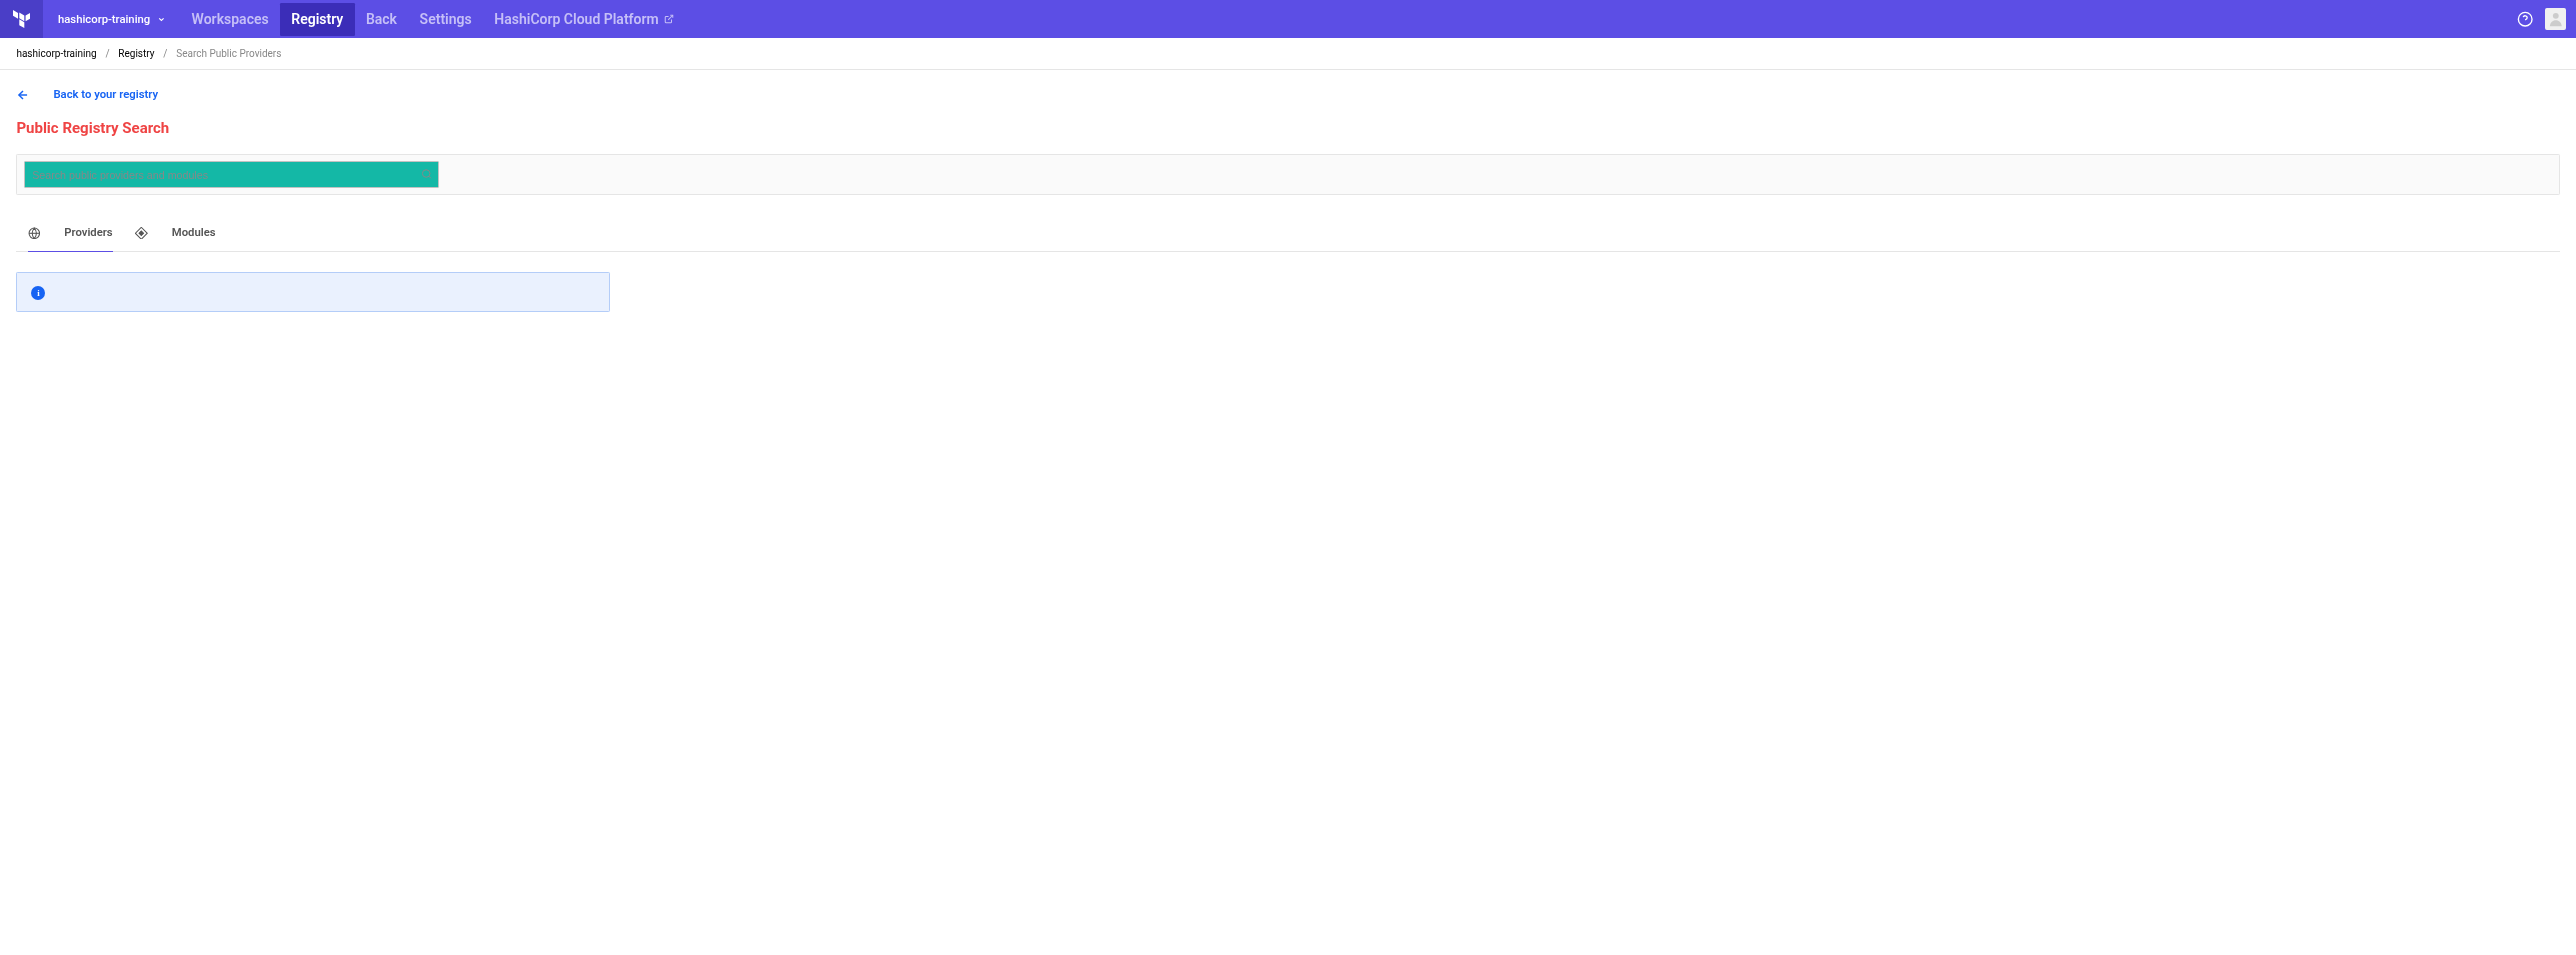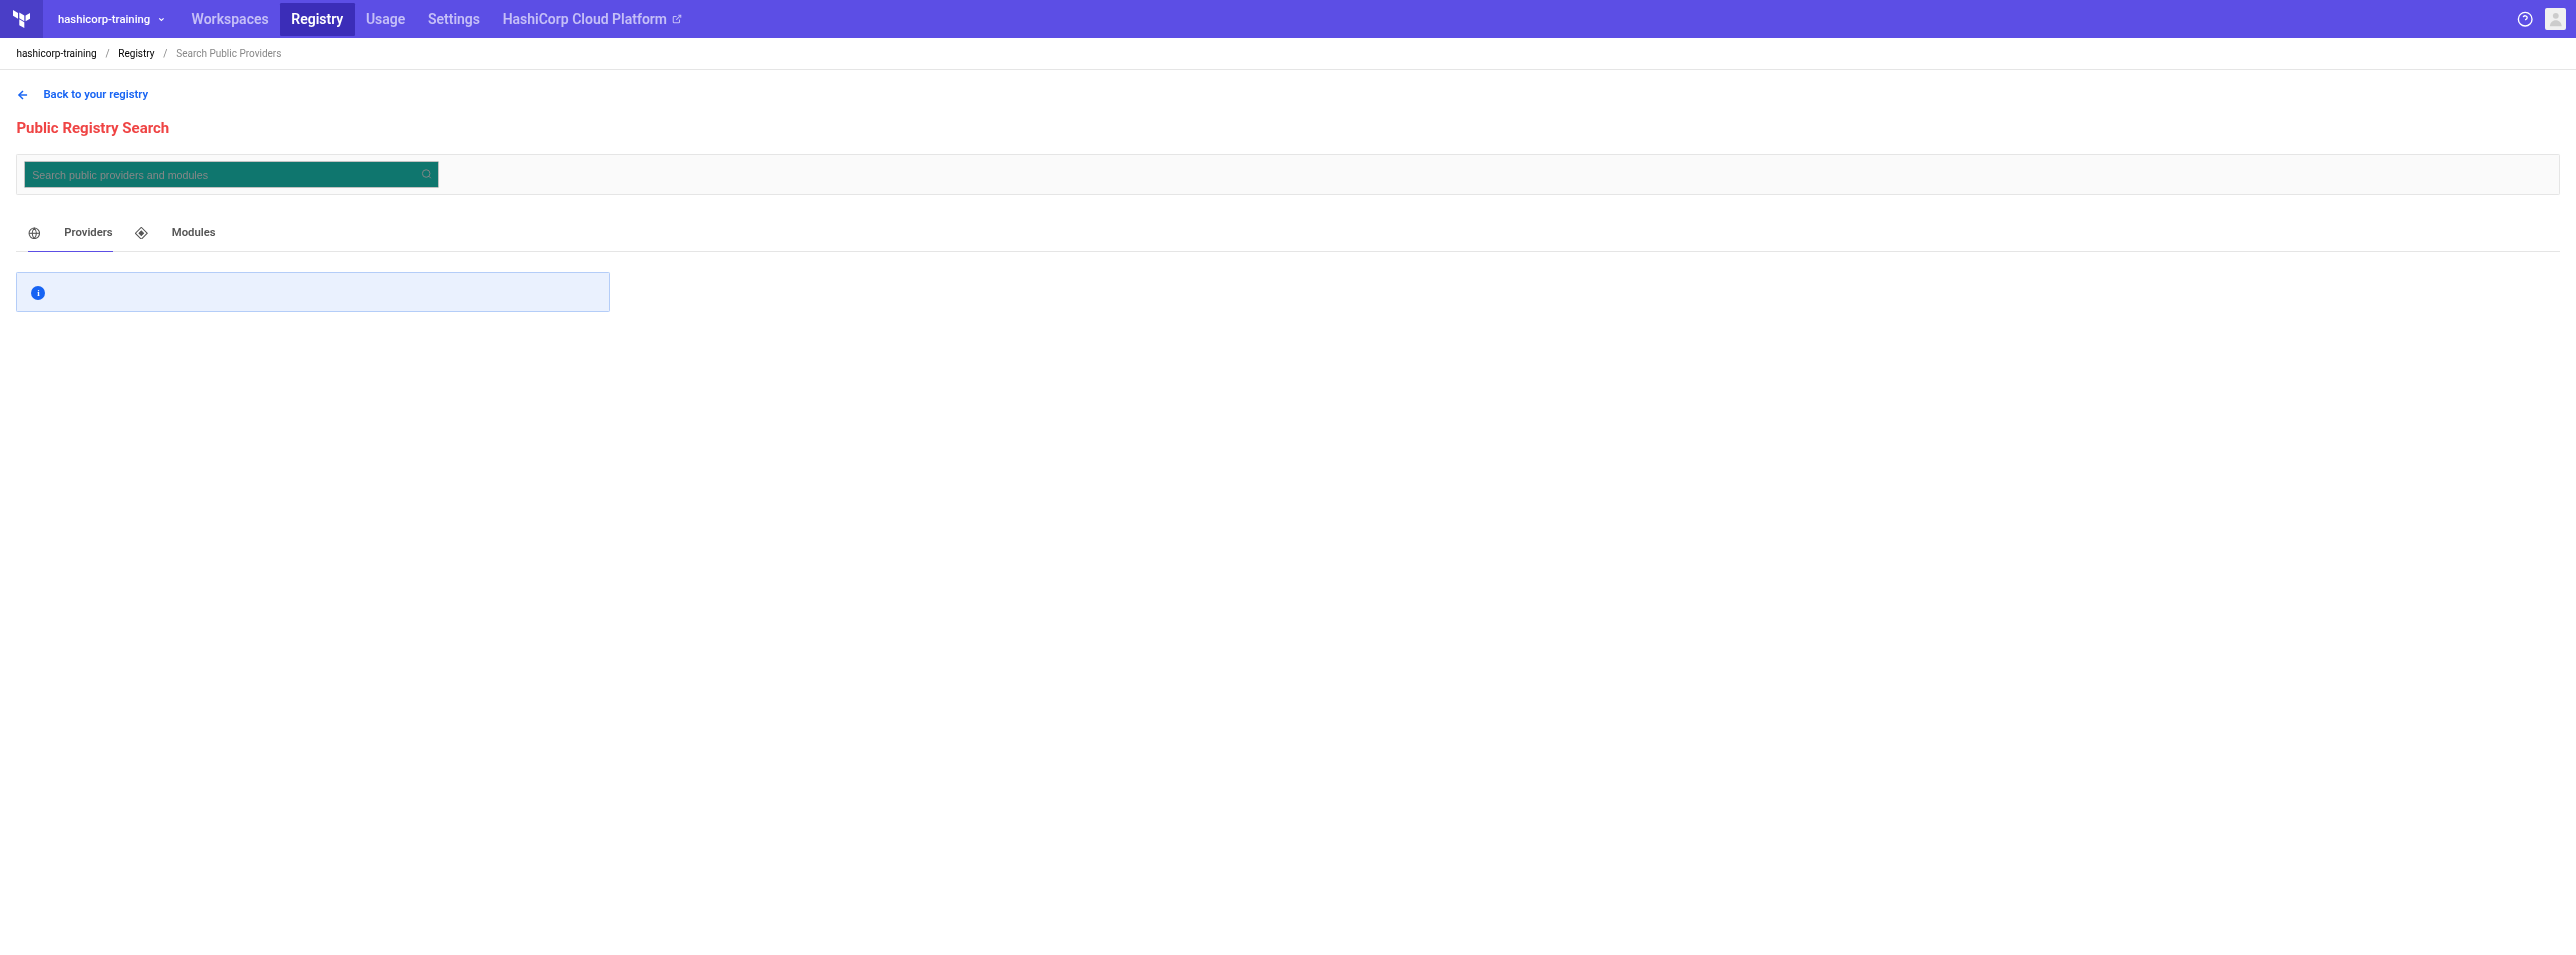--- a/index.html
+++ b/index.html
@@ -100,21 +100,21 @@
     .breadcrumb-item.current {
       color: #888;
       cursor: default;
     }
     .content {
       padding: 17.6px 16.4px 0;
     }
     .back-link {
       display: flex;
       align-items: center;
-      gap: 13px;
+      gap: 23px;
       color: #1663f3;
       font-size: 11.3px;
       font-weight: 600;
       cursor: pointer;
       margin-bottom: 17.6px;
       text-align: right;
     }
     .page-title {
       font-size: 15px;
       font-weight: 700;
@@ -133,21 +133,21 @@
       max-width: 415px;
     }
     .search-input {
       width: 100%;
       height: 26.4px;
       border: 0.6px solid #c2c2c2;
       border-radius: 1.3px;
       padding: 0 25px 0 7.5px;
       font-size: 10.7px;
       color: #000;
-      background: #0f766e;
+      background: #14b8a6;
     }
     .search-input::placeholder {
       color: #888;
     }
     .search-icon {
       position: absolute;
       right: 6.3px;
       top: 50%;
       transform: translateY(-50%);
       color: #888;
@@ -225,21 +225,21 @@
     </svg>
   </div>
   <div class="nav-items">
     <div class="nav-item">
       <span>Workspaces</span>
     </div>
     <div class="nav-item active">
       <span>Registry</span>
     </div>
     <div class="nav-item">
-      <span>Usage</span>
+      <span>Back</span>
     </div>
     <div class="nav-item">
       <span>Settings</span>
     </div>
     <div class="nav-item external">
       <span>HashiCorp Cloud Platform</span>
       <svg width="10" height="10" viewBox="0 0 24 24" fill="none" stroke="#c5bff7" stroke-width="2.5">
         <path d="M18 13v6a2 2 0 0 1-2 2H5a2 2 0 0 1-2-2V8a2 2 0 0 1 2-2h6"></path>
         <polyline points="15 3 21 3 21 9"></polyline>
         <line x1="10" y1="14" x2="21" y2="3"></line>

